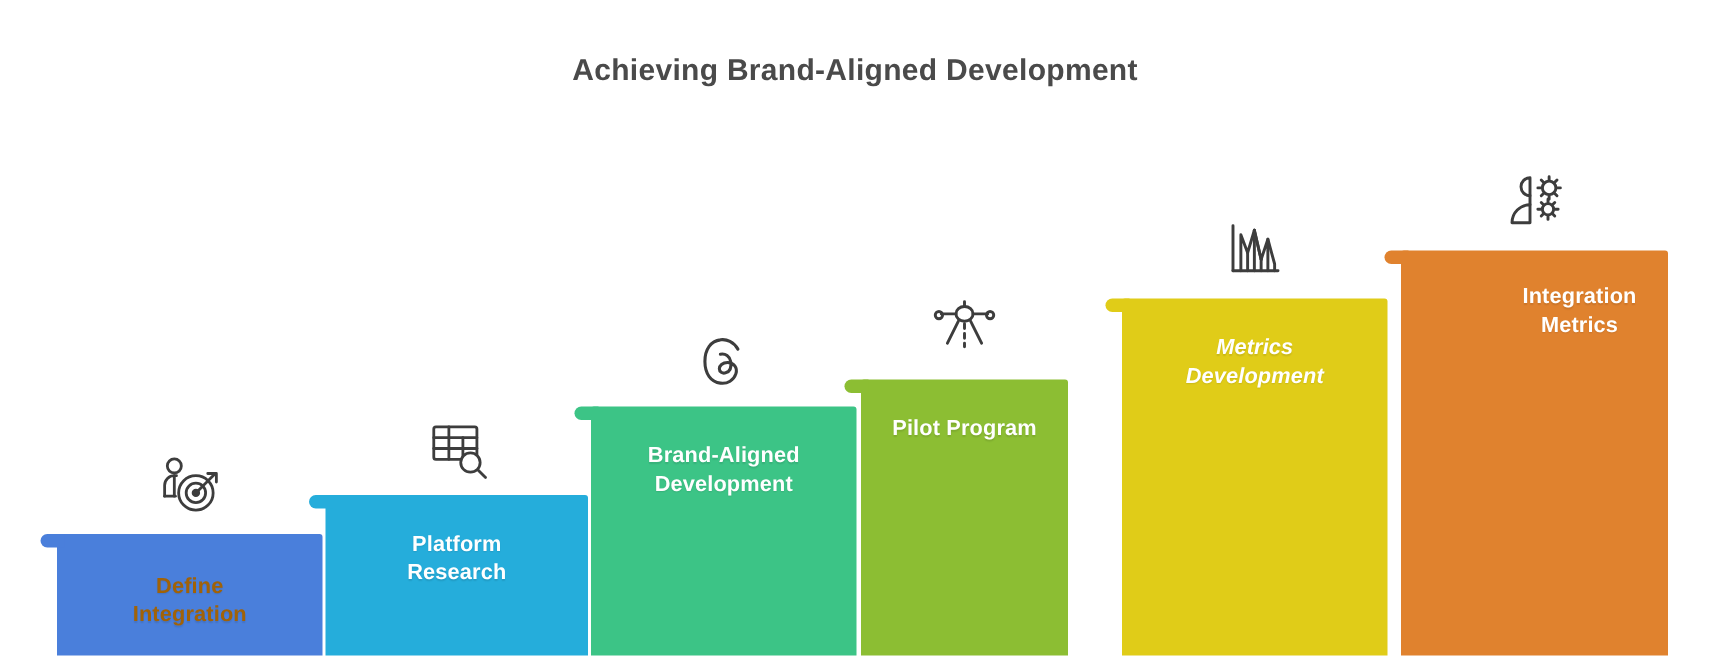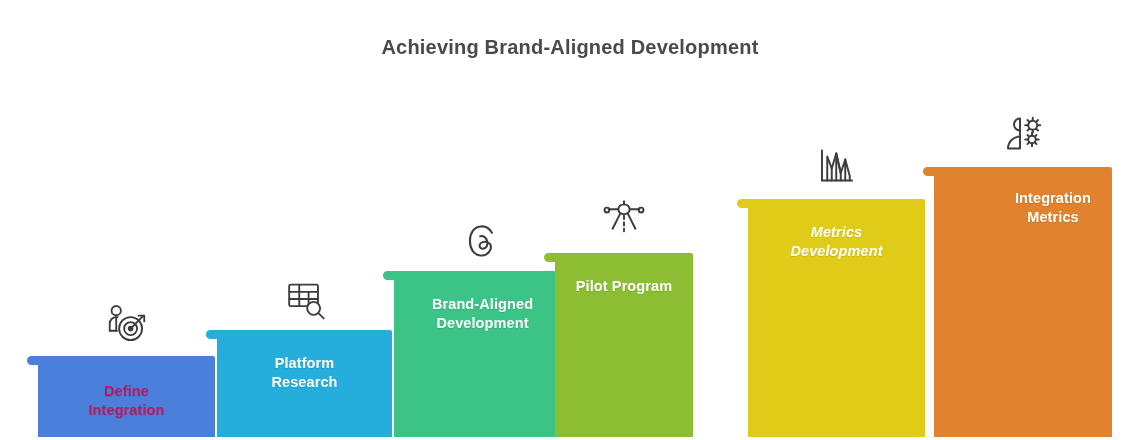--- a/index.html
+++ b/index.html
@@ -54,21 +54,21 @@
 </head>
 <body>
 
 <div id="stage" style="background: rgb(255, 255, 255);">
 
   <div id="chart-title" style="color: rgb(74, 74, 74);">Achieving Brand-Aligned Development</div>
 
   <div class="step" style="left: 38px; width: 177px; height: 81px;">
     <div class="bar" style="background: rgb(74, 127, 219);"></div>
     <div class="notch" style="background: rgb(74, 127, 219);"></div>
-    <div class="step-label" style="top: 26px; color: #be185d;">
+    <div class="step-label" style="top: 26px; color: #a16207;">
       <div>Define</div>
       <div>Integration</div>
     </div>
     <div class="step-icon" style="height: 46px; top: -54px;">
       <svg viewBox="0 0 64 64" fill="none" stroke="#3d3d3d" stroke-width="2.6" stroke-linecap="round" stroke-linejoin="round" width="46" height="46">
         <circle cx="17" cy="12" r="6.5"></circle>
         <path d="M8 40 V30 a9 9 0 0 1 9-9 h2"></path>
         <path d="M8 40 h10"></path>
         <path d="M17 21 v19"></path>
         <circle cx="37" cy="37" r="16"></circle>
@@ -107,21 +107,21 @@
       <div>Brand-Aligned</div>
       <div>Development</div>
     </div>
     <div class="step-icon" style="height: 44px; top: -52px;">
       <svg viewBox="0 0 64 64" fill="none" stroke="#3d3d3d" stroke-width="3" stroke-linecap="round" stroke-linejoin="round" width="44" height="44">
         <path d="M45 20 c-4-7-11-10-17-9 C19 12 13 20 13 32 c0 12 6 20 15 21 c7 1 13-3 15-9 c2-6-2-11-8-11 c-5 0-8 3-8 6 c0 3 3 5 6 4 c4-1 6-5 5-11 c-1-5-5-8-10-7"></path>
       </svg>
     </div>
   </div>
 
-  <div class="step" style="left: 555px; width: 138px; height: 184px;">
+  <div class="step" style="left: 574px; width: 138px; height: 184px;">
     <div class="bar" style="background: rgb(140, 190, 51);"></div>
     <div class="notch" style="background: rgb(140, 190, 51);"></div>
     <div class="step-label" style="top: 24px; color: rgb(255, 255, 255);">
       <div>Pilot Program</div>
       <div></div>
     </div>
     <div class="step-icon" style="height: 52px; top: -60px;">
       <svg viewBox="0 0 64 64" fill="none" stroke="#3d3d3d" stroke-width="2.4" stroke-linecap="round" stroke-linejoin="round" width="52" height="52">
         <ellipse cx="32" cy="20" rx="7" ry="6"></ellipse>
         <path d="M25 20 H13"></path>

